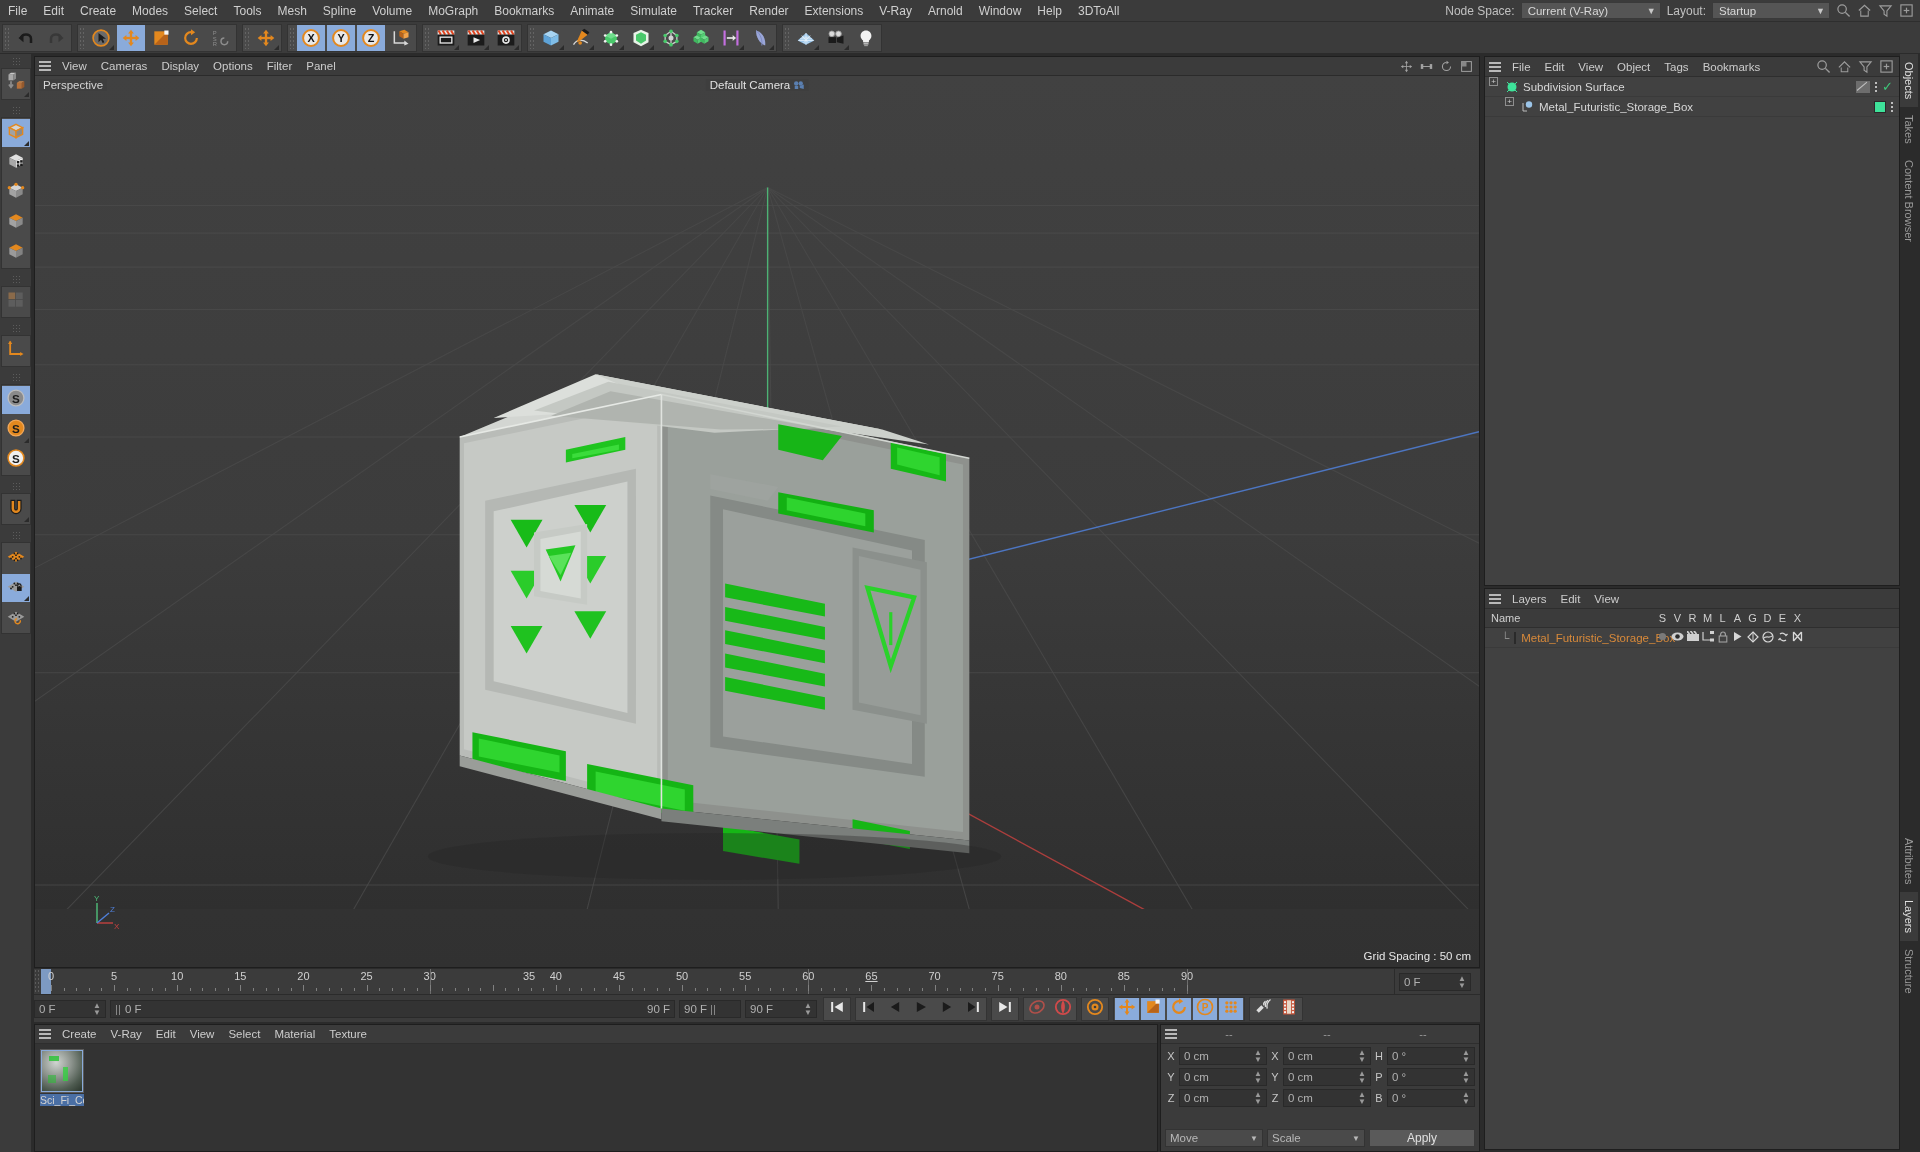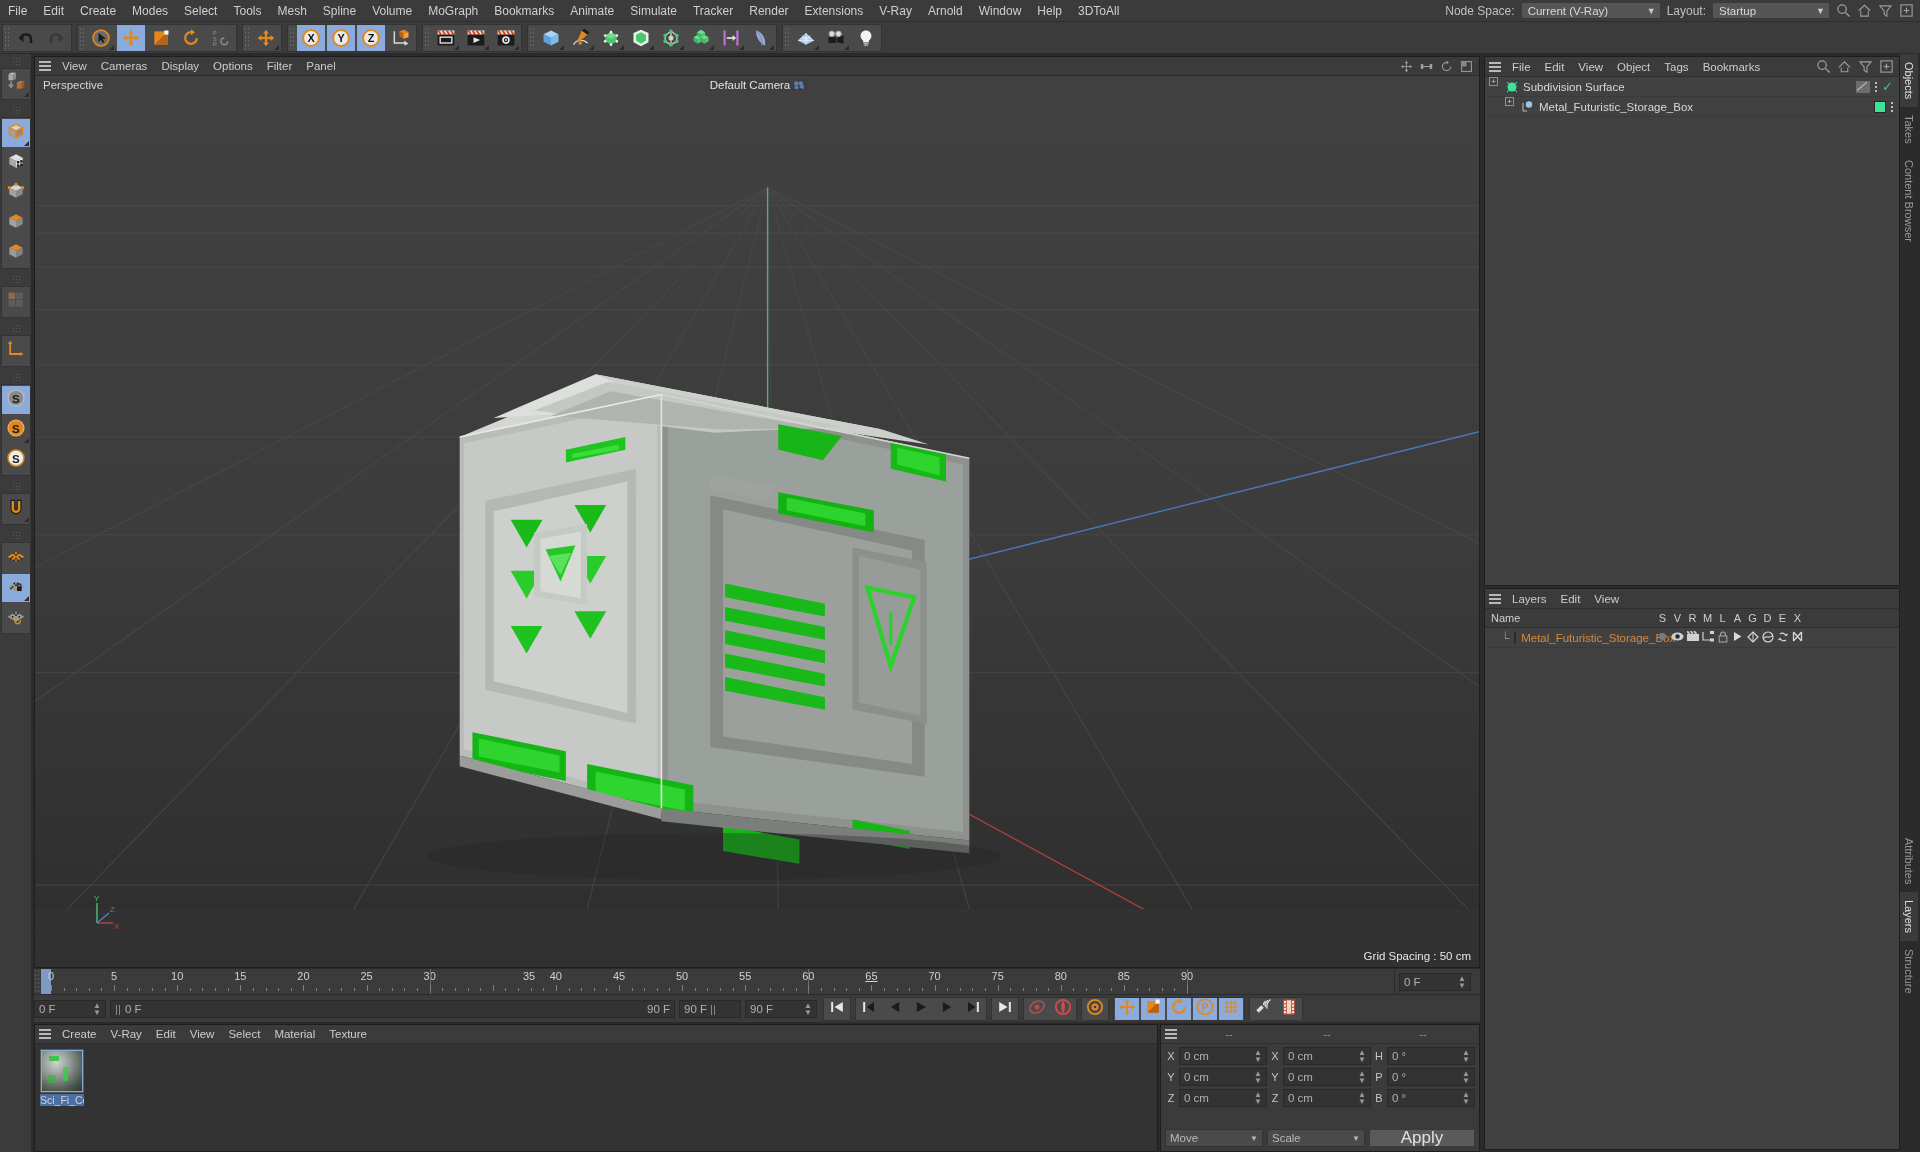--- a/index.html
+++ b/index.html
@@ -128,21 +128,21 @@
   .cm-dd{ font-size:11px; color:#9a9a9a; text-align:center;}
   .cm-body{ flex:1 1 auto; padding:3px 4px; display:flex; flex-direction:column; gap:3px;}
   .cm-row{ display:flex; align-items:center; gap:2px; }
   .cm-ax{ width:12px; font-size:11px; color:#c6c6c6; text-align:center;}
   .cm-f{ flex:1 1 0; min-width:0; }
   .cm-foot{ display:flex; gap:4px; padding:2px 4px 4px; align-items:center;}
   .cm-sel{ flex:1 1 0; background:#4a4a4a; border:1px solid #333; height:18px; display:flex;
      align-items:center; padding:0 4px; font-size:11.5px; color:#b8b8b8;}
   .cm-sel .cav{margin-left:auto;font-size:8px;}
   .btn{ background:#5a5a5a; border:1px solid #3a3a3a; height:18px; display:flex; align-items:center;
-     justify-content:center; font-size:17px; color:#e0e0e0; padding:0 8px;}
+     justify-content:center; font-size:12px; color:#e0e0e0; padding:0 8px;}
 
   
   .rightcol{ width:418px; flex:0 0 418px; display:flex; flex-direction:column; background:#2b2b2b;}
   .rpanel{ background:#3b3b3b; border:1px solid #1e1e1e; display:flex; flex-direction:column; min-height:0;}
   .rp-head{ height:20px; display:flex; align-items:center; border-bottom:1px solid #2e2e2e; }
   .rp-mi{ font-size:11.5px; color:#cccccc; padding:0 7px; line-height:20px;}
   .rp-right{ margin-left:auto; display:flex; align-items:center; gap:6px; padding-right:5px;}
   .objtree{ flex:1 1 auto; background:#414141; overflow:hidden;}
   .objrow{ height:20px; display:flex; align-items:center; font-size:11.5px; color:#d8d8d8;
      border-bottom:1px solid #3a3a3a; padding-left:4px; position:relative;}

